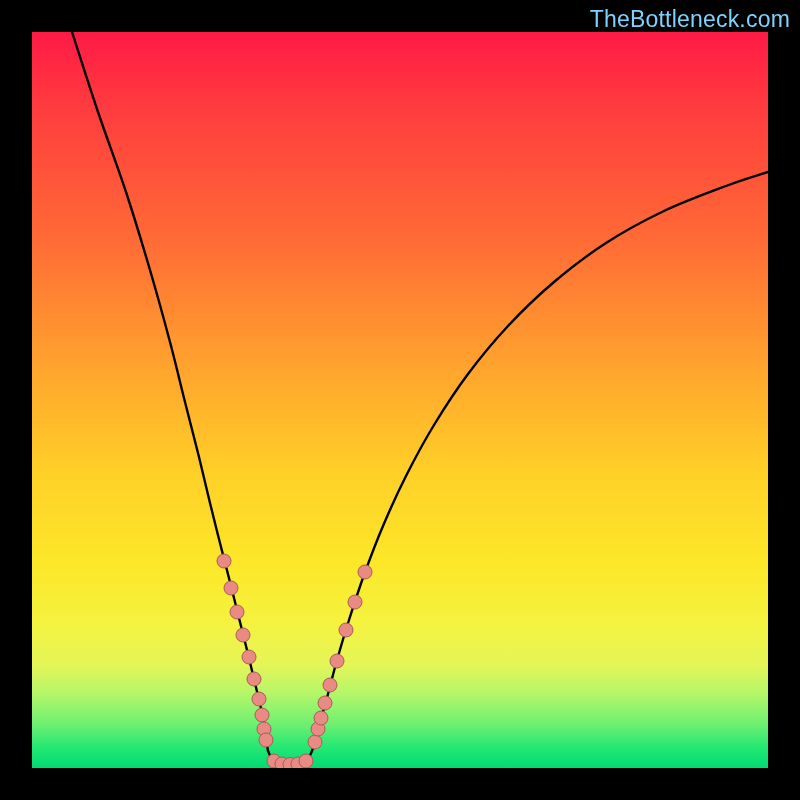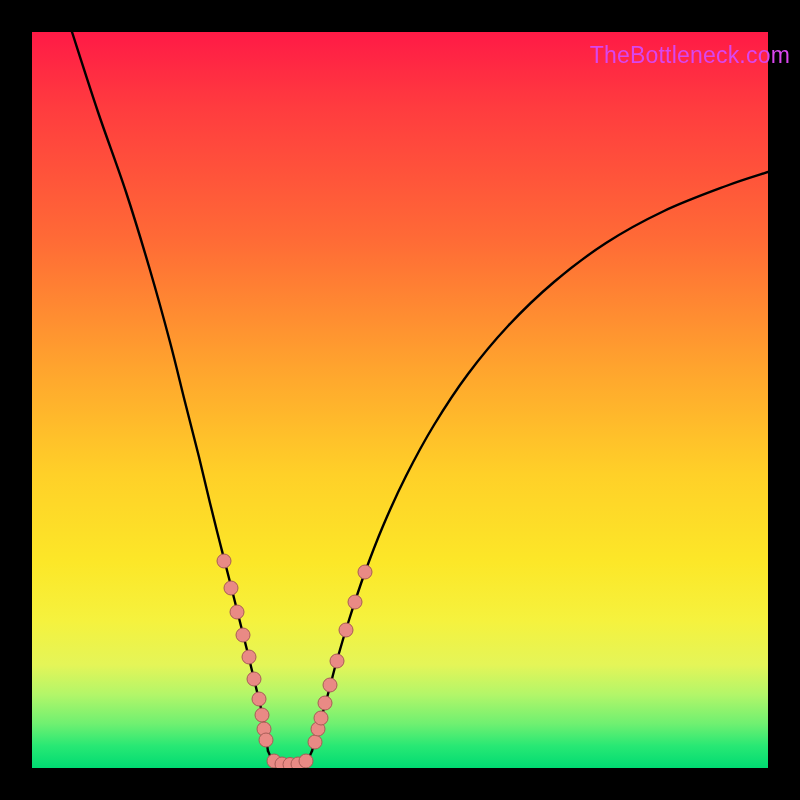--- a/index.html
+++ b/index.html
@@ -58,26 +58,25 @@
   }
   .dot {
     fill: #e98a85;
     stroke: #a85c57;
     stroke-width: 1;
   }
   .watermark {
     position: absolute;
     top: 6px;
     right: 10px;
-    color: #d946ef;
+    color: #7dd3fc;
     font-size: 23px;
     letter-spacing: 0.2px;
     font-weight: 400;
     user-select: none;
-    margin-top: 36px;
   }
 </style>
 </head>
 <body>
 
 <div class="frame">
   <div class="plot">
     <svg class="svg-layer" viewBox="0 0 736 736">
       <path id="path-left" class="curve" d="M 40 0 C 44.333333333333336 13.333333333333334, 57 53.33333333333333, 66 80 C 75 106.66666666666667, 85.33333333333333 133.66666666666666, 94 160 C 102.66666666666667 186.33333333333334, 110.66666666666667 213, 118 238 C 125.33333333333333 263, 132.16666666666666 288, 138 310 C 143.83333333333334 332, 148.16666666666666 350.8333333333333, 153 370 C 157.83333333333334 389.1666666666667, 162.83333333333334 408.1666666666667, 167 425 C 171.16666666666666 441.8333333333333, 174.5 456.6666666666667, 178 471 C 181.5 485.3333333333333, 184.66666666666666 497.8333333333333, 188 511 C 191.33333333333334 524.1666666666666, 194.83333333333334 537.5, 198 550 C 201.16666666666666 562.5, 204.16666666666666 574.6666666666666, 207 586 C 209.83333333333334 597.3333333333334, 212.5 607.8333333333334, 215 618 C 217.5 628.1666666666666, 219.83333333333334 638, 222 647 C 224.16666666666666 656, 226.33333333333334 664.8333333333334, 228 672 C 229.66666666666666 679.1666666666666, 231 684.3333333333334, 232 690 C 233 695.6666666666666, 233.33333333333334 701.1666666666666, 234 706 C 234.66666666666666 710.8333333333334, 235.66666666666666 716.8333333333334, 236 719"></path>
       <path id="path-basin" class="curve" d="M 236 719 C 236.66666666666666 720.3333333333334, 238.66666666666666 725.0833333333334, 240 727 C 241.33333333333334 728.9166666666666, 242.33333333333334 729.6666666666666, 244 730.5 C 245.66666666666666 731.3333333333334, 247.66666666666666 731.6666666666666, 250 732 C 252.33333333333334 732.3333333333334, 255.33333333333334 732.5, 258 732.5 C 260.6666666666667 732.5, 263.6666666666667 732.3333333333334, 266 732 C 268.3333333333333 731.6666666666666, 270.3333333333333 731.3333333333334, 272 730.5 C 273.6666666666667 729.6666666666666, 274.6666666666667 728.9166666666666, 276 727 C 277.3333333333333 725.0833333333334, 279.3333333333333 720.3333333333334, 280 719"></path>

